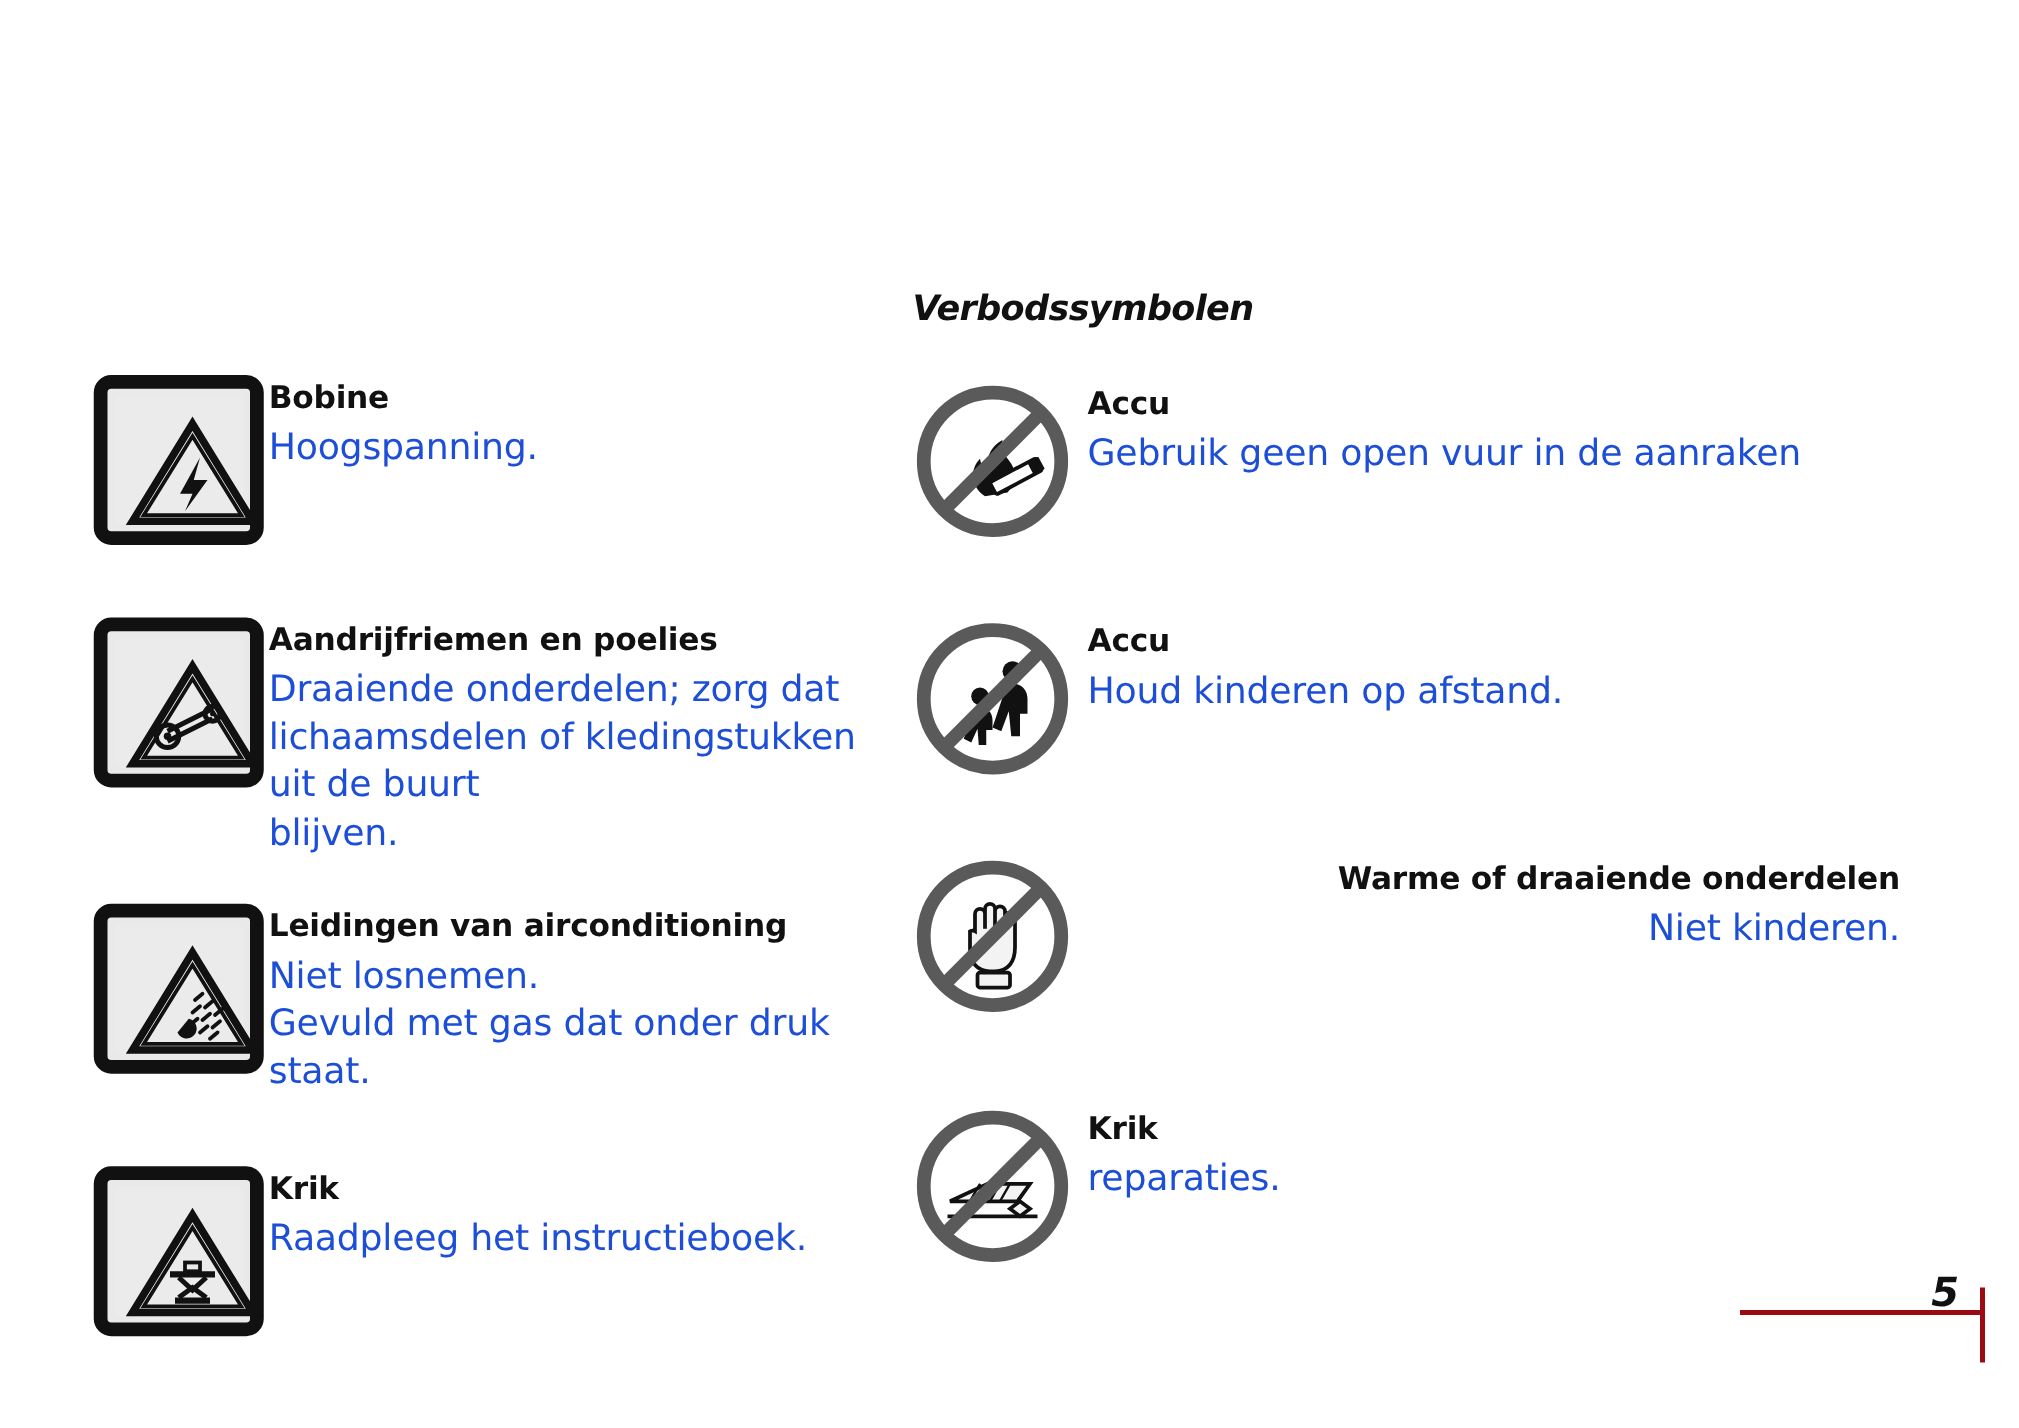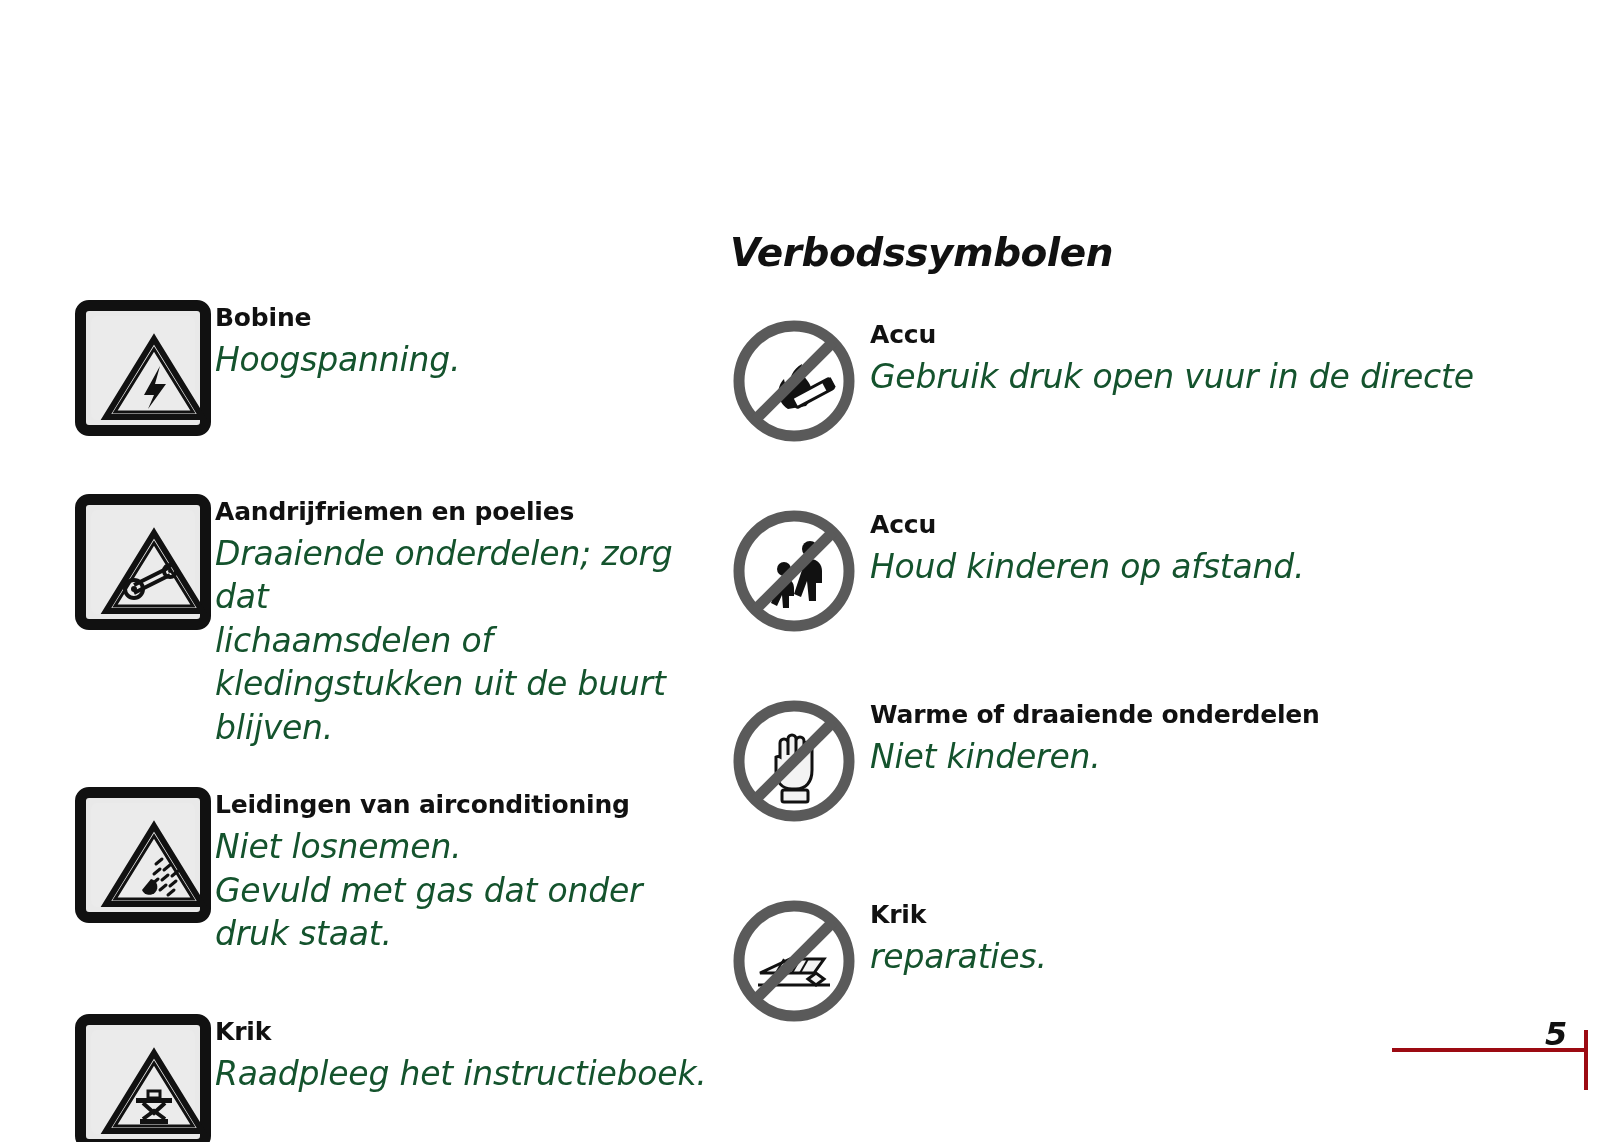--- a/index.html
+++ b/index.html
@@ -31,21 +31,21 @@
     position: absolute;
     left: 730px;
     top: 230px;
     width: 790px;
   }
 
   .section-title {
     font-family: "DejaVu Sans", sans-serif;
     font-weight: bold;
     font-style: italic;
-    font-size: 39px;
+    font-size: 28px;
     letter-spacing: -0.5px;
     color: #111;
     margin: 0 0 42px 0;
   }
 
   
   .entry {
     display: flex;
     align-items: flex-start;
     margin-bottom: 42px;
@@ -62,36 +62,35 @@
   }
   .entry-title {
     font-weight: bold;
     font-size: 25px;
     line-height: 1.15;
     color: #111;
     margin: 0 0 5px 0;
     letter-spacing: -0.2px;
   }
   .entry-body {
-    font-style: italic;
-    font-size: 33px;
+    font-size: 29px;
     line-height: 1.32;
-    color: #14532d;
+    color: #1d4ed8;
     margin: 0;
     letter-spacing: -0.2px;
   }
   .entry-body .ln { display: block; }
 
   
   .col-left .entry.e1 { margin-bottom: 58px; }
   .col-left .entry.e2 { margin-bottom: 38px; }
   .col-left .entry.e3 { margin-bottom: 58px; }
   .col-right .entry.r1 { margin-bottom: 62px; }
   .col-right .entry.r2 { margin-bottom: 62px; }
-  .col-right .entry.r3 { margin-bottom: 72px; }
+  .col-right .entry.r3 { margin-bottom: 72px; text-align: right; }
 
   
   .warn-icon {
     width: 136px;
     height: 136px;
     box-sizing: border-box;
     border: 11px solid #111;
     border-radius: 14px;
     background: #e9e9e9;
     position: relative;
@@ -262,21 +261,21 @@
               <rect x="62" y="70" width="42" height="11" rx="2" fill="#fff" stroke="#111" stroke-width="3"></rect>
               <rect x="96" y="70" width="10" height="11" fill="#111"></rect>
             </g>
             <line x1="25" y1="103" x2="103" y2="25" stroke="#5a5a5a" stroke-width="11"></line>
           </svg>
         </div>
       </div>
       <div class="text-slot">
         <p class="entry-title">Accu</p>
         <p class="entry-body">
-          <span class="ln">Gebruik druk open vuur in de directe</span>
+          <span class="ln">Gebruik geen open vuur in de aanraken</span>
         </p>
       </div>
     </div>
 
     <div class="entry r2">
       <div class="icon-slot">
         <div class="ban-icon">
           <svg viewBox="0 0 128 128" width="128" height="128" aria-hidden="true">
             <circle cx="64" cy="64" r="55" fill="none" stroke="#5a5a5a" stroke-width="11"></circle>
 

